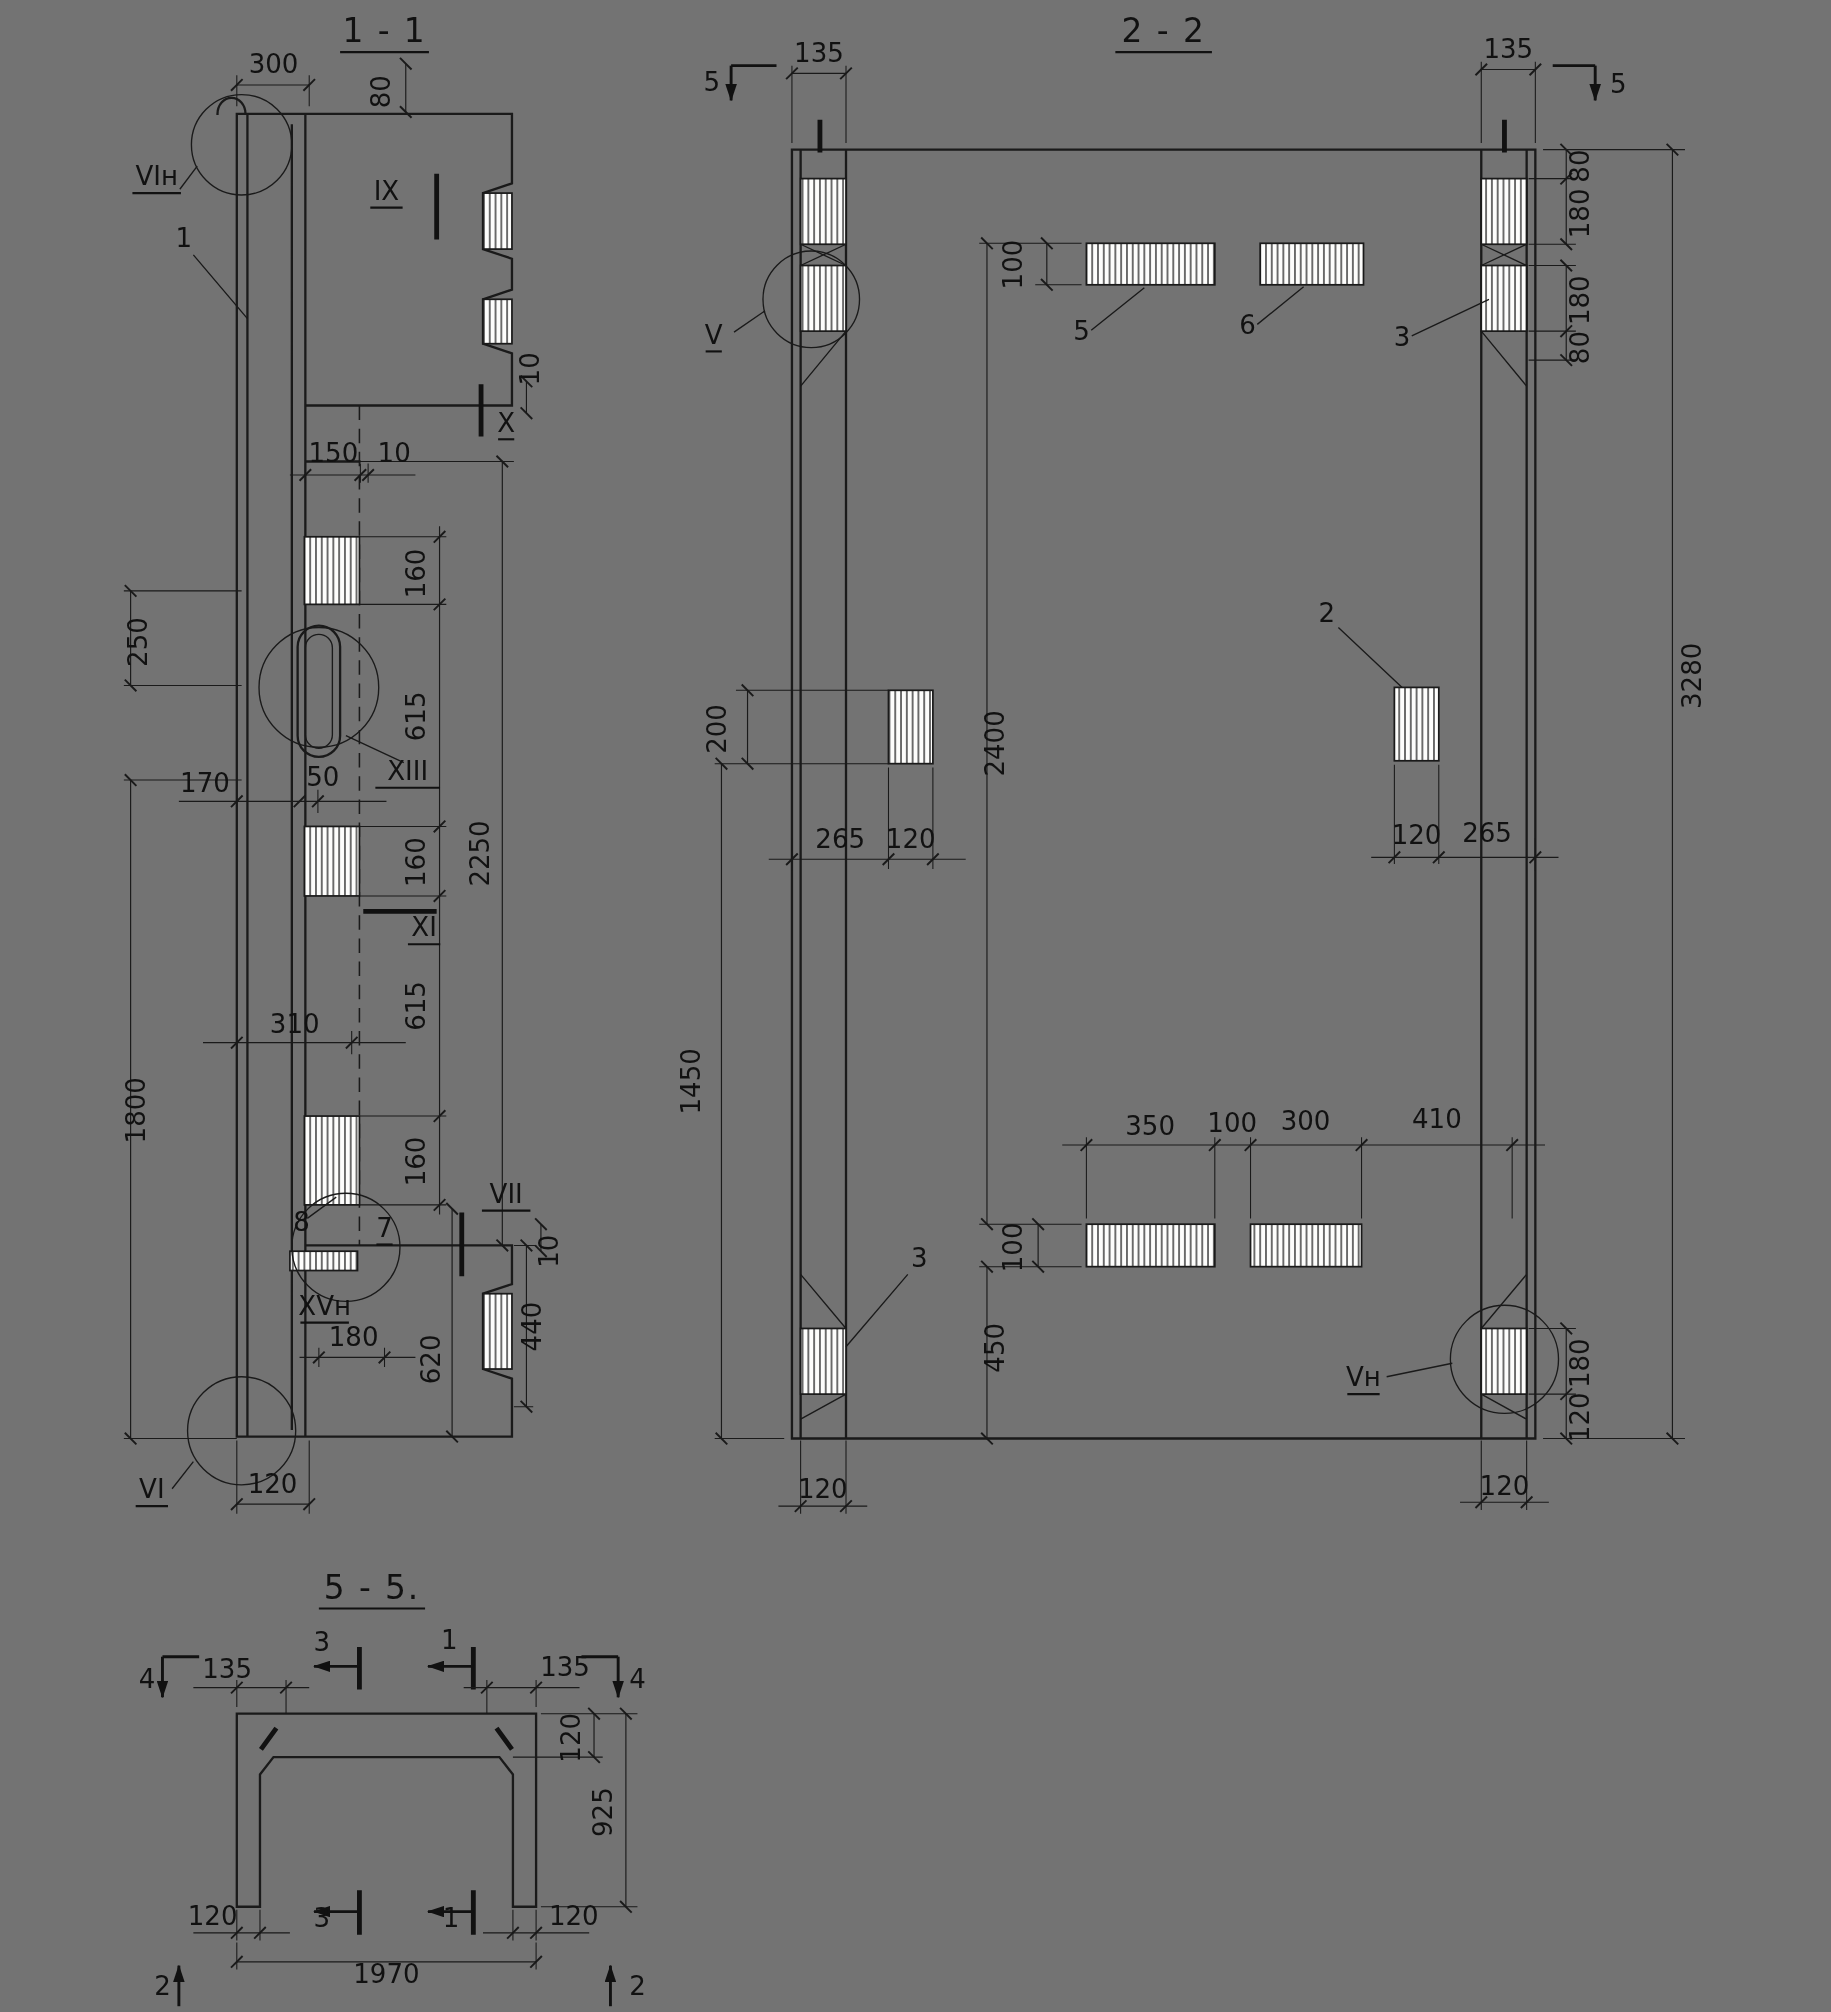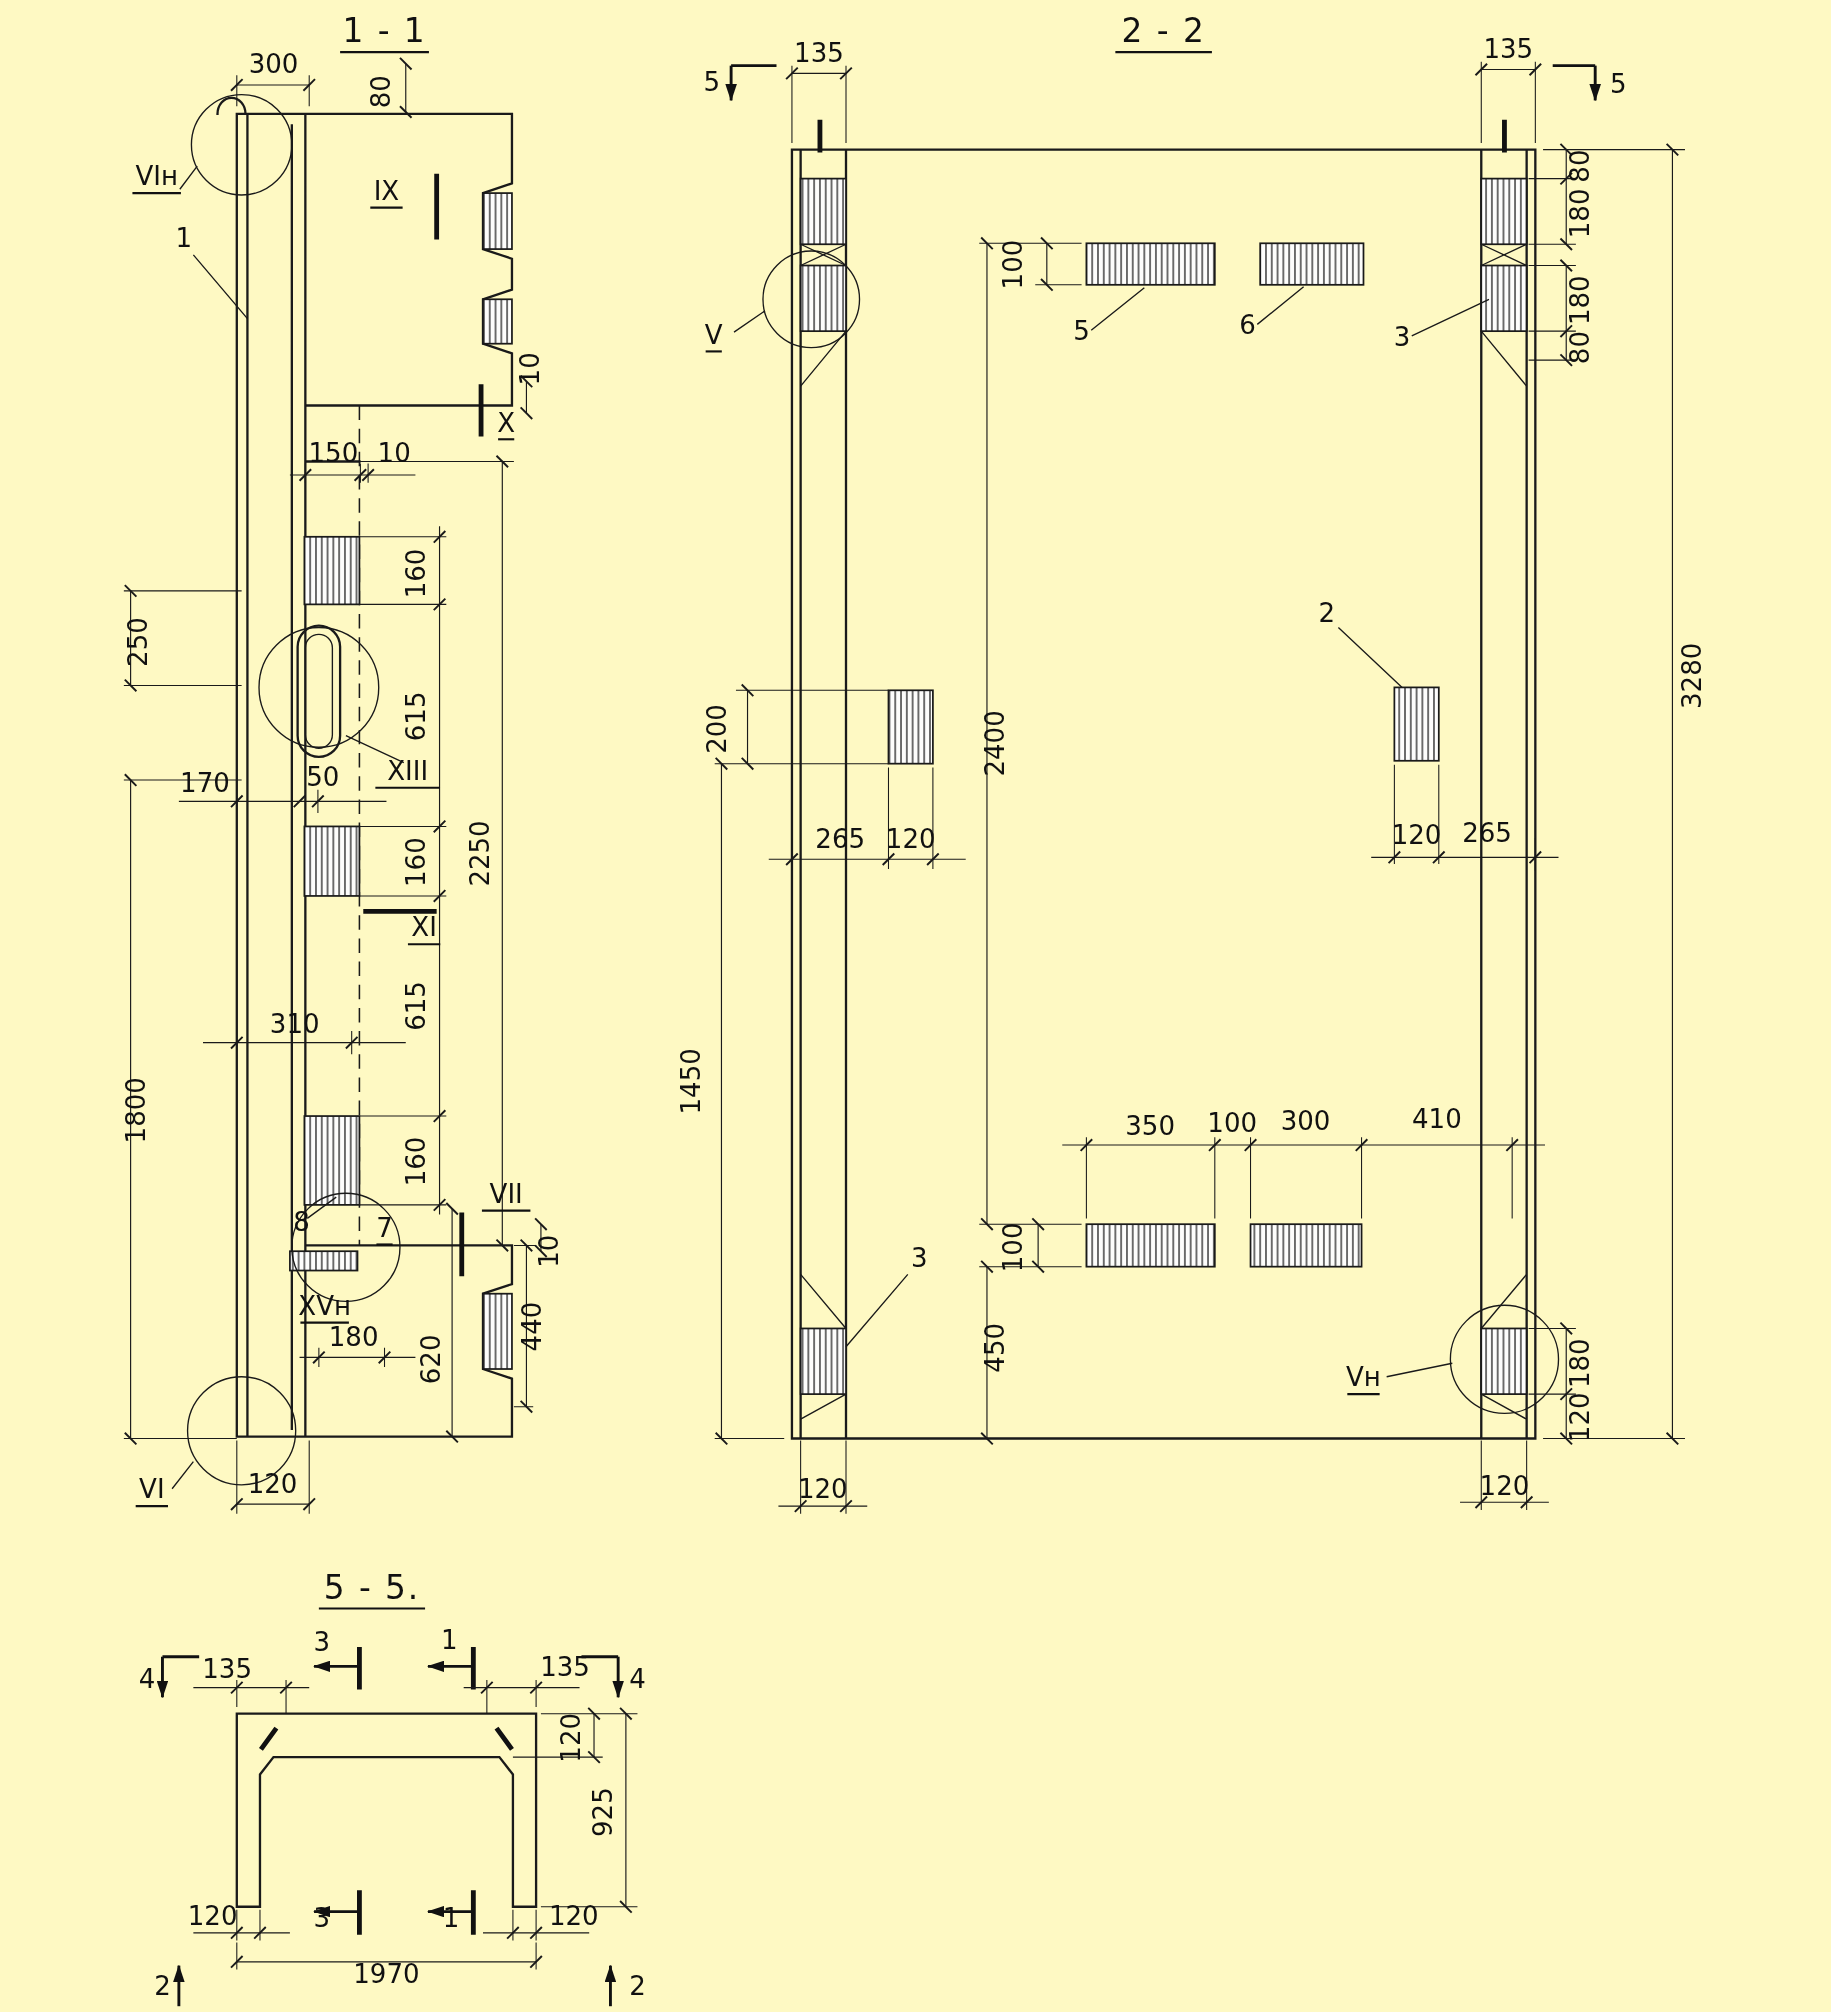--- a/index.html
+++ b/index.html
@@ -1,16 +1,16 @@
 <!DOCTYPE html>
 <html><head>
 <meta charset="utf-8">
 <style>
   html,body{margin:0;padding:0;background:#ffffff;}
-  .stage{width:1832px;height:2012px;background:#fef9c3;position:relative;font-family:"DejaVu Sans",sans-serif;}
+  .stage{width:1832px;height:2012px;background:#737373;position:relative;font-family:"DejaVu Sans",sans-serif;}
   svg{display:block;}
   .obj{stroke:#1a1a1a;stroke-width:2.4;fill:none;stroke-linecap:square;}
   .thin{stroke:#1a1a1a;stroke-width:1.4;fill:none;}
   .ext{stroke:#1a1a1a;stroke-width:1.1;fill:none;}
   .dim{stroke:#1a1a1a;stroke-width:1.2;fill:none;}
   .tk{stroke:#1a1a1a;stroke-width:2;fill:none;}
   .hid{stroke:#1a1a1a;stroke-width:1.6;fill:none;stroke-dasharray:15 9;}
   .cut{stroke:#111111;stroke-width:5;fill:none;stroke-linecap:butt;}
   .cutthin{stroke:#111111;stroke-width:3;fill:none;}
   .plate{fill:url(#hv);stroke:#1a1a1a;stroke-width:1.8;}

